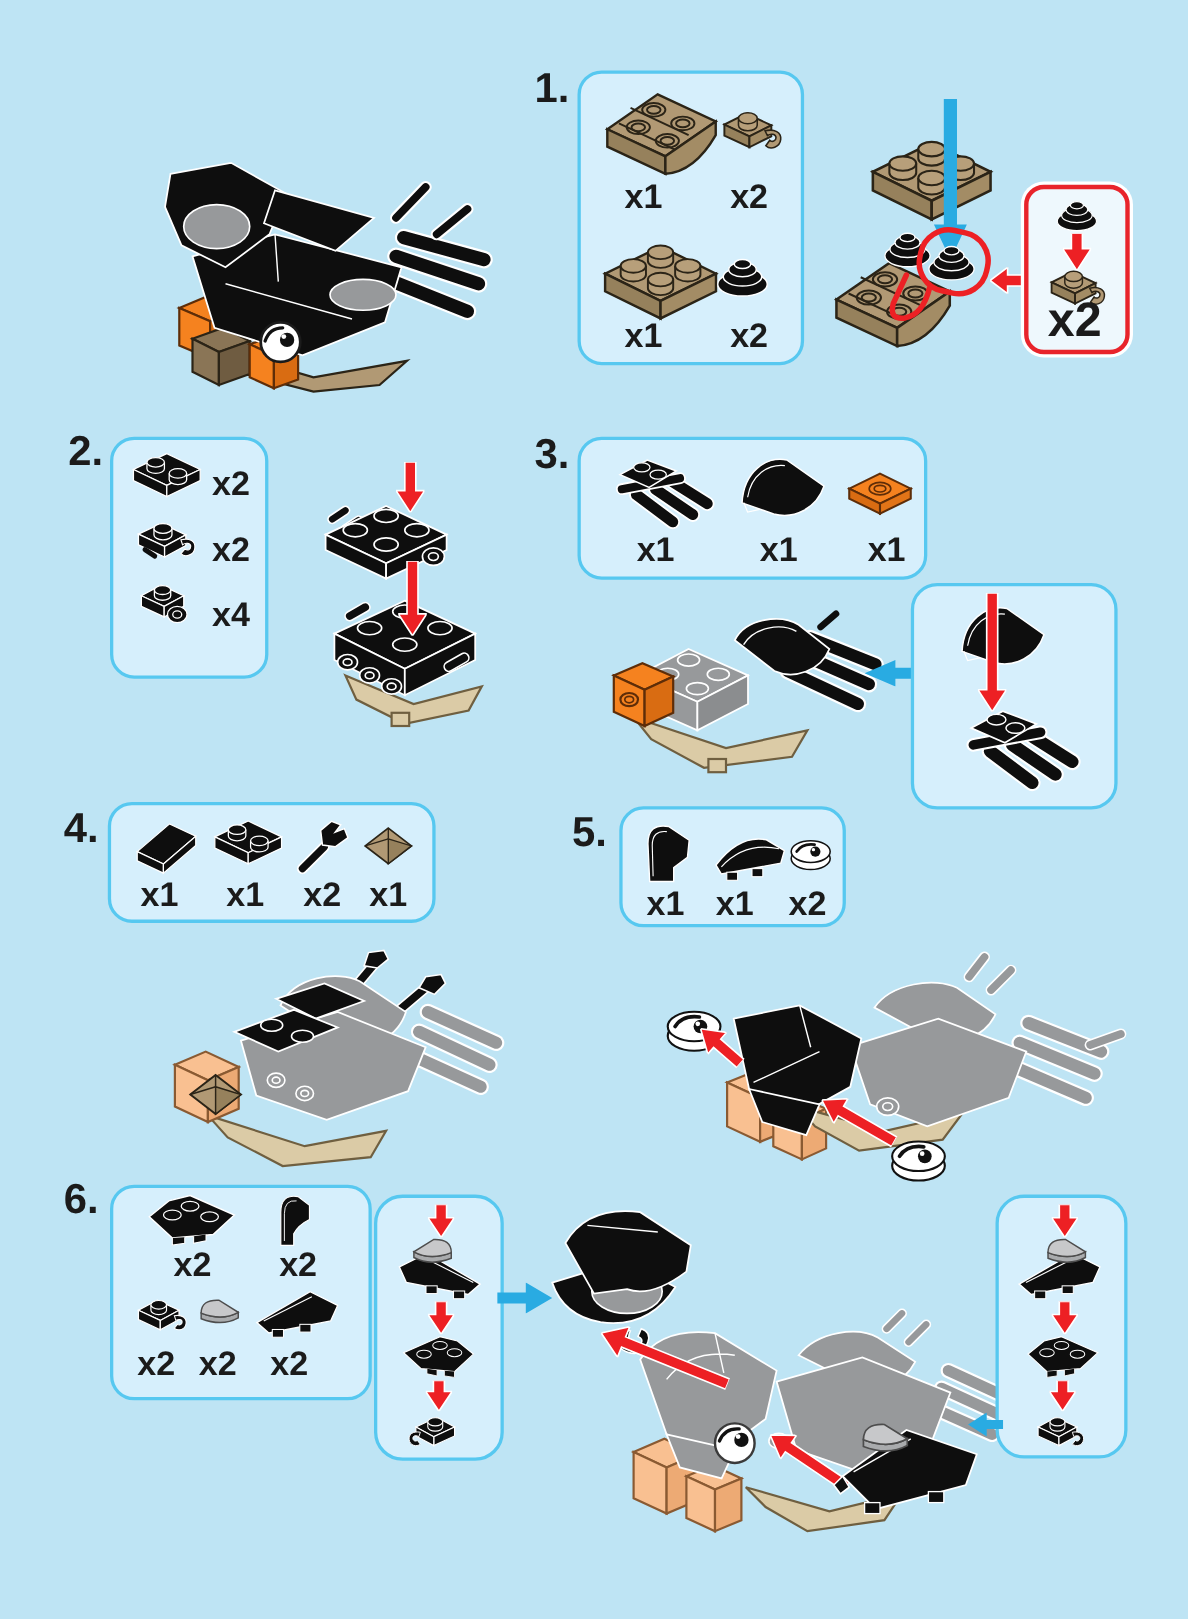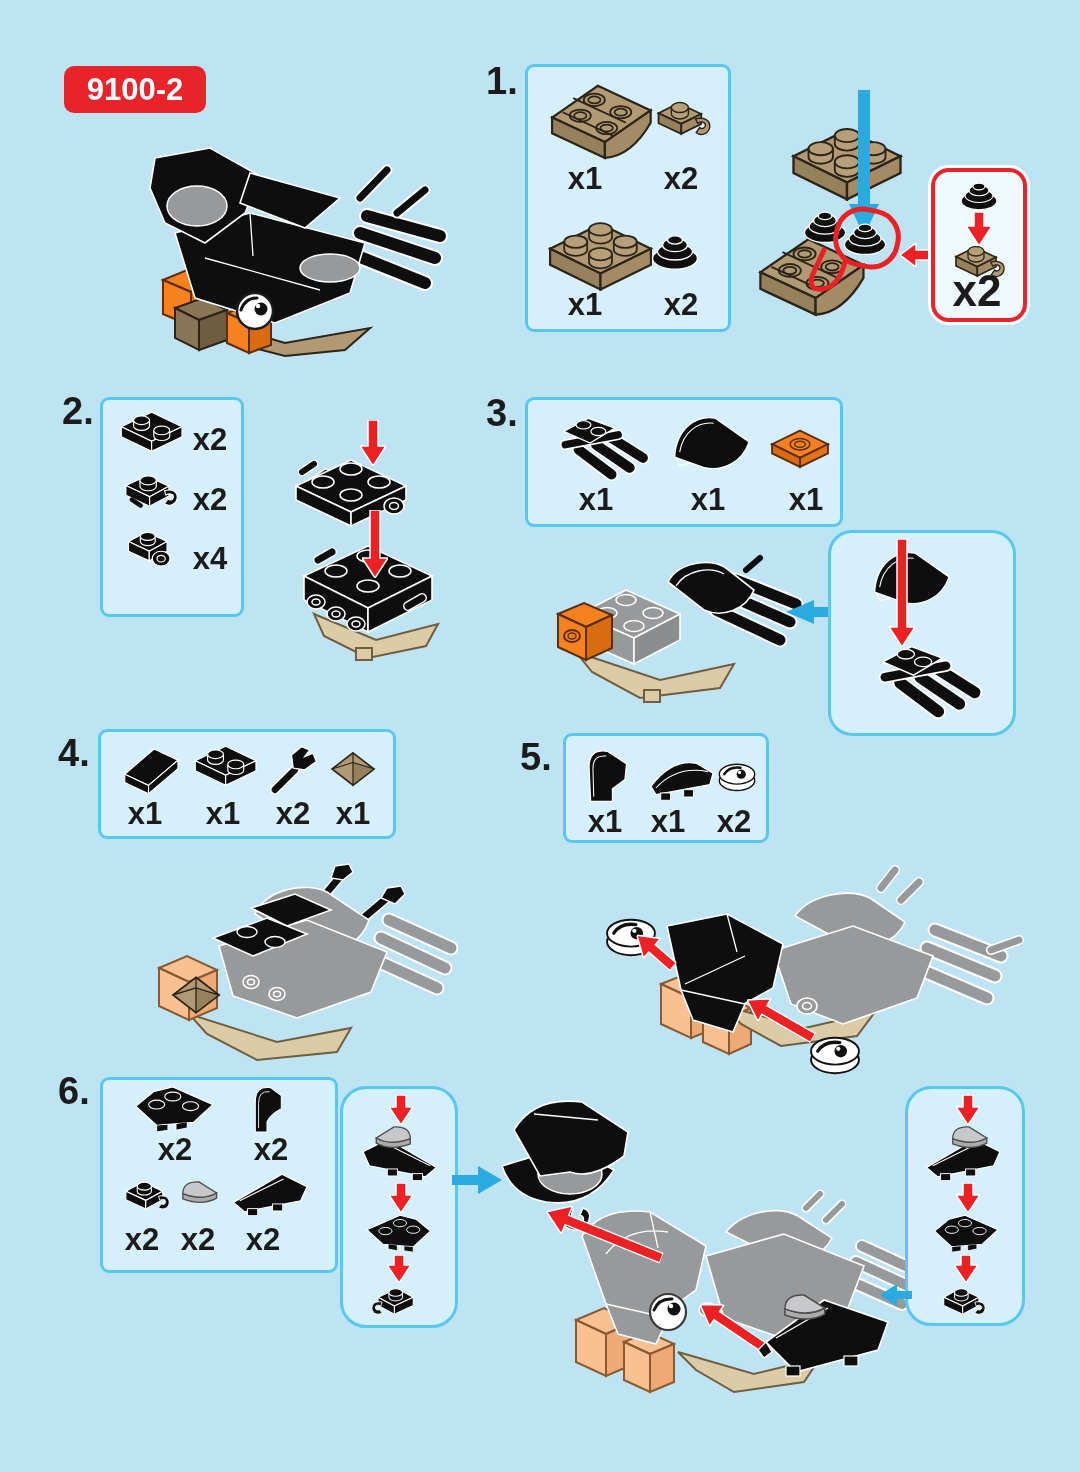--- a/index.html
+++ b/index.html
@@ -1,19 +1,19 @@
 <!DOCTYPE html>
 <html><head>
 <meta charset="utf-8">
 <style>
   html,body{margin:0;padding:0;}
   #canvas{position:relative;width:1080px;height:1472px;background:#bee4f4;overflow:hidden;
           font-family:"Liberation Sans",sans-serif;}
   .abs{position:absolute;}
-  .panel{position:absolute;background:#d6effc;border:3px solid #57c8f0;border-radius:9px;}
+  .panel{position:absolute;background:#d6effc;border:3px solid #57c8f0;border-radius:22px;}
   .callout-red{position:absolute;background:#eef8fd;border:4px solid #e8242b;border-radius:18px;
                box-shadow:0 0 0 3px #ffffff;}
   .badge{position:absolute;background:#e8242b;color:#ffffff;border-radius:10px;
          font-weight:bold;font-size:31px;display:flex;align-items:center;justify-content:center;}
   .num{position:absolute;font-size:38px;font-weight:bold;color:#1b1b1b;}
   .qty{position:absolute;font-weight:bold;font-size:31px;color:#1b1b1b;text-align:center;}
   .qty-big{font-size:44px;}
   svg.piece{position:absolute;overflow:visible;}
   .flip{transform:scaleX(-1);}
   .rot{transform-origin:50% 50%;}
@@ -187,23 +187,20 @@
   </symbol>
   <symbol id="p-wedge2-black" viewBox="0 0 112 64">
     <path d="M8,44 L70,8 L102,24 L94,42 L22,56 Z" fill="#0e0e0e" stroke="#fff" stroke-width="1.6"></path>
     <rect x="26" y="52" width="13" height="9" fill="#0e0e0e" stroke="#fff" stroke-width="1.2"></rect>
     <rect x="58" y="46" width="13" height="9" fill="#0e0e0e" stroke="#fff" stroke-width="1.2"></rect>
     <path d="M16,42 L72,14" stroke="#fff" stroke-width="1.3"></path>
   </symbol>
 </defs>
 </svg>
 
-<div class="badge" style="left:64px;top:66px;width:142px;height:47px">
-  <span>9100-2</span>
-</div>
 
 <svg class="piece" style="left:135px;top:128px" width="320" height="232" viewBox="0 0 320 232">
   <g stroke="#fff" stroke-width="16" stroke-linecap="round">
     <line x1="215" y1="125" x2="290" y2="155"></line>
         <line x1="225" y1="105" x2="300" y2="130"></line>
         <line x1="232" y1="88" x2="305" y2="108"></line>
   </g>
   <g stroke="#0e0e0e" stroke-width="12" stroke-linecap="round">
     <line x1="215" y1="125" x2="290" y2="155"></line>
         <line x1="225" y1="105" x2="300" y2="130"></line>

